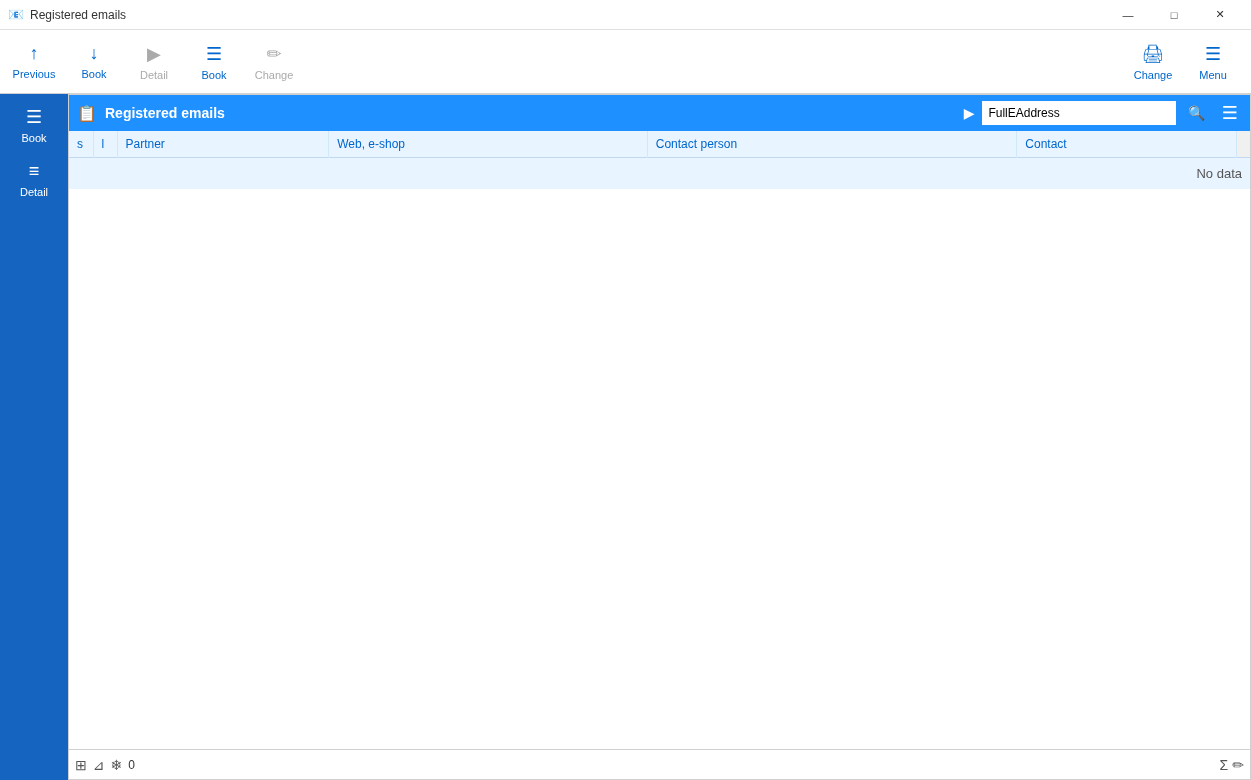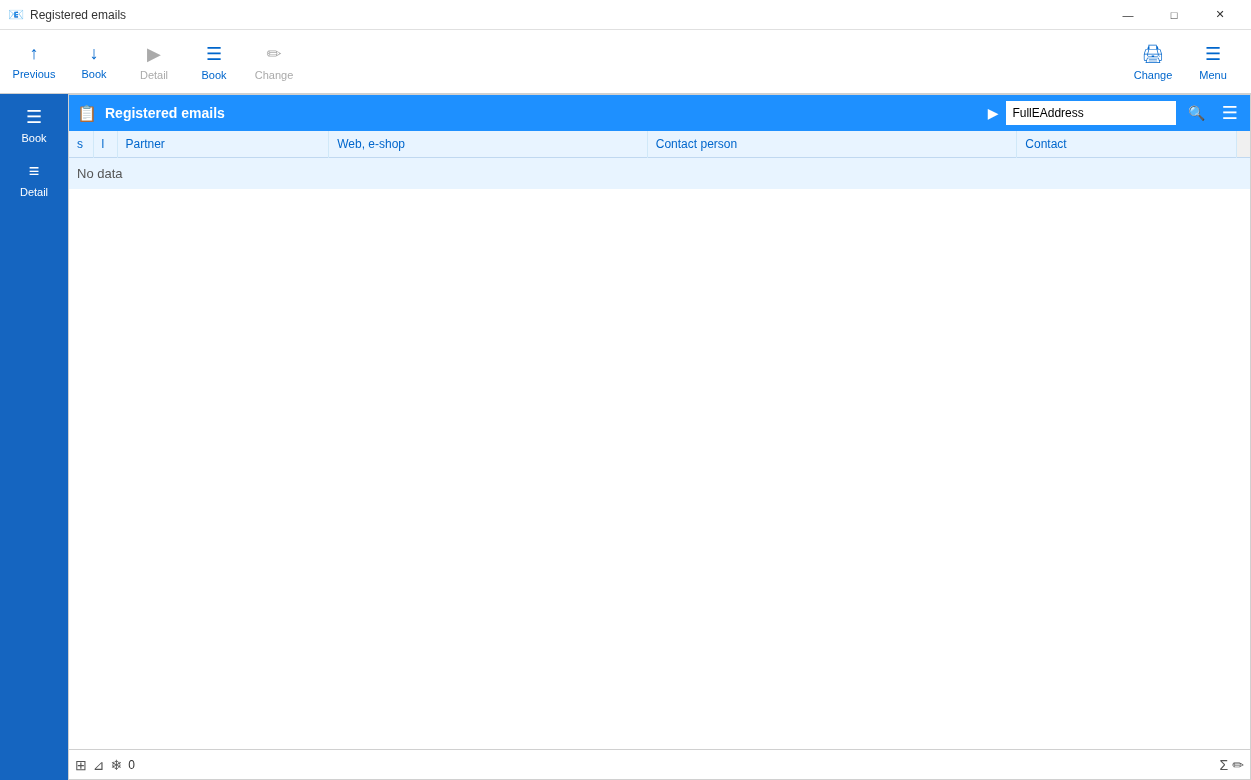--- a/index.html
+++ b/index.html
@@ -89,21 +89,21 @@
       color: white; font-size: 16px;
       display: flex; align-items: center; justify-content: center;
     }
     .list-header-title {
       color: white; font-size: 14px; font-weight: 600; flex: 1;
     }
     .list-header-play {
       color: white; font-size: 14px; cursor: pointer;
     }
     .list-search-input {
-      width: 170px; height: 24px;
+      width: 194px; height: 24px;
       border: none; outline: none;
       padding: 2px 6px; font-size: 12px;
       background: white;
     }
     .list-search-btn {
       background: none; border: none; cursor: pointer;
       color: #555; font-size: 14px; padding: 2px 4px;
     }
     .list-header-menu {
       background: none; border: none; cursor: pointer;
@@ -123,21 +123,21 @@
     .data-table th {
       text-align: left;
       padding: 6px 8px;
       font-weight: normal;
       color: #0066cc;
       font-size: 12px;
       border-right: 1px solid #d0e8f8;
     }
     .data-table th.narrow { width: 24px; }
     .data-table .no-data-row td {
-      text-align: left;
+      text-align: right;
       padding: 8px;
       background: #e8f4ff;
       color: #555;
       font-size: 13px;
     }
     .table-wrapper {
       flex: 1;
       overflow-y: auto;
       overflow-x: hidden;
       position: relative;

